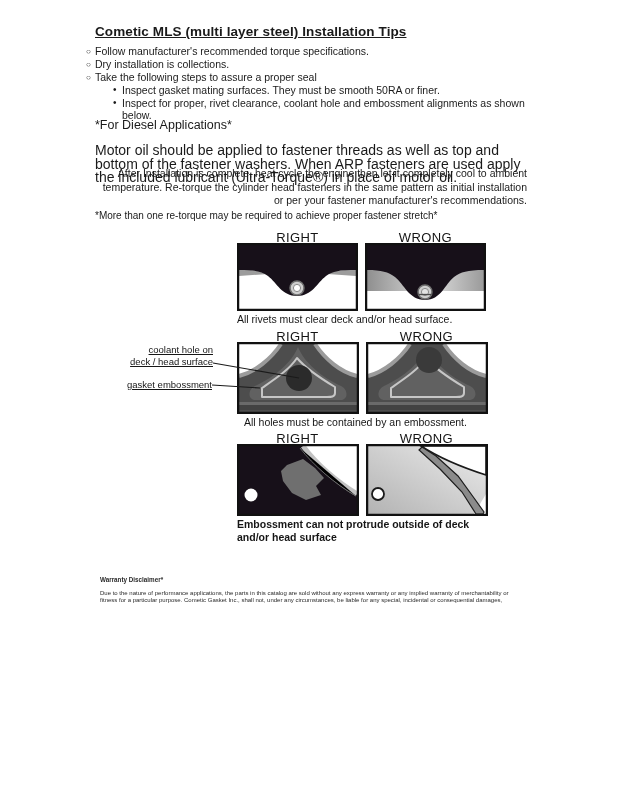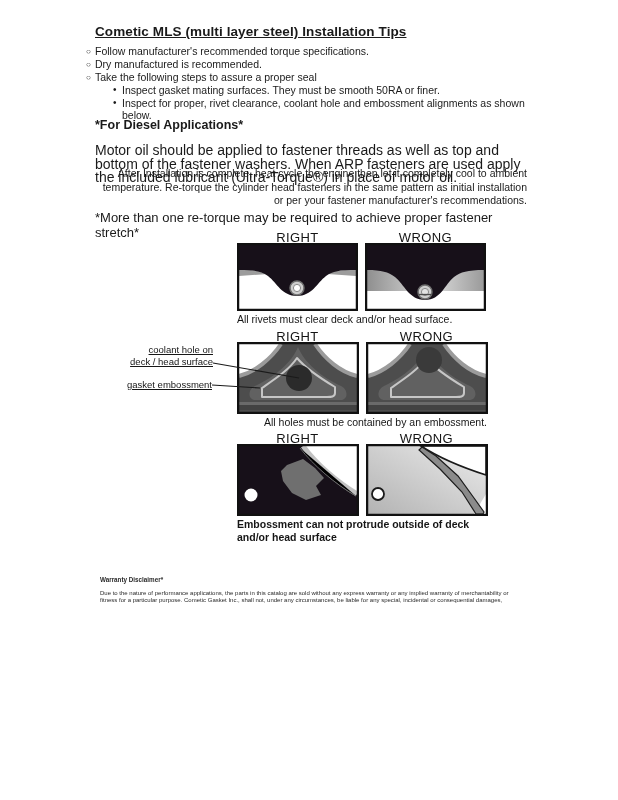--- a/index.html
+++ b/index.html
@@ -12,24 +12,24 @@
     position:absolute;left:95px;top:24px;font-size:13.5px;font-weight:bold;
     text-decoration:underline;letter-spacing:.1px;
   }
   .bullets{position:absolute;left:86px;top:45px;width:460px;font-size:10.5px;line-height:13px;}
   .bullet-row{display:flex;}
   .bullet-marker{width:9px;flex:0 0 9px;font-size:8px;line-height:13px;color:#1a1a1a;}
   .sub-bullets{position:absolute;left:113px;top:84px;width:440px;font-size:10.5px;line-height:12.5px;}
   .sub-row{display:flex;}
   .sub-marker{width:9px;flex:0 0 9px;font-size:10px;line-height:12.5px;}
   
-  .diesel-heading{position:absolute;left:95px;top:118px;font-size:12.5px;font-weight:bold;}
+  .diesel-heading{position:absolute;left:95px;top:118px;font-size:12.5px;font-weight:normal;}
   .diesel-p1{position:absolute;left:95px;top:144px;width:432px;font-size:14px;line-height:13.5px;}
   .diesel-p2{position:absolute;left:95px;top:167px;width:432px;font-size:10.5px;line-height:13.5px;text-align:right;}
-  .diesel-note{position:absolute;left:95px;top:210px;width:432px;font-size:13px;}
+  .diesel-note{position:absolute;left:95px;top:210px;width:432px;font-size:10px;}
   
   .fig-label{position:absolute;width:121px;text-align:center;font-size:13px;letter-spacing:.4px;color:#141414;}
   .panel{position:absolute;width:121px;height:68px;}
   .panel-tall{position:absolute;width:122px;height:72px;}
   .caption{position:absolute;font-size:10.5px;line-height:13px;color:#161616;}
   .annot{position:absolute;font-size:9.5px;line-height:11.5px;text-align:right;color:#161616;text-decoration:underline;}
   .leader-svg{position:absolute;left:205px;top:352px;width:100px;height:45px;}
   
   .disclaimer{position:absolute;left:100px;top:576px;width:420px;font-size:6px;line-height:7.2px;color:#2a2a2a;}
   .disclaimer p{margin:0;}
@@ -45,21 +45,21 @@
 
   <div class="doc-title">Cometic MLS (multi layer steel) Installation Tips</div>
 
   <div class="bullets">
     <div class="bullet-row">
       <span class="bullet-marker">○</span>
       <span>Follow manufacturer's recommended torque specifications.</span>
     </div>
     <div class="bullet-row">
       <span class="bullet-marker">○</span>
-      <span>Dry manufactured is recommended.</span>
+      <span>Dry installation is collections.</span>
     </div>
     <div class="bullet-row">
       <span class="bullet-marker">○</span>
       <span>Take the following steps to assure a proper seal</span>
     </div>
   </div>
 
   <div class="sub-bullets">
     <div class="sub-row">
       <span class="sub-marker">•</span>
@@ -152,21 +152,21 @@
       <circle cx="63" cy="18" r="13" fill="#3a3a3a"></circle>
       <rect x="1" y="1" width="120" height="70" fill="none" stroke="#111111" stroke-width="2.5"></rect>
     </svg>
   </div>
 
   <svg class="leader-svg">
     <line x1="8" y1="11" x2="94" y2="26" stroke="#1a1a1a" stroke-width="1.1"></line>
     <line x1="7" y1="33" x2="55" y2="36" stroke="#1a1a1a" stroke-width="1.1"></line>
   </svg>
 
-  <div class="caption" style="left:236px;top:416px;width:251px;text-align:right;">All holes must be contained by an embossment.</div>
+  <div class="caption" style="left:244px;top:416px;width:251px;text-align:left;">All holes must be contained by an embossment.</div>
 
   <div class="fig-label" style="left:237px;top:431px;">RIGHT</div>
   <div class="fig-label" style="left:366px;top:431px;">WRONG</div>
 
   <div class="panel-tall" style="left:237px;top:444px;">
     <svg width="122" height="72" viewBox="0 0 122 72">
       <rect x="1" y="1" width="120" height="70" fill="#171019"></rect>
       <path d="M66,2 H120 V49 C100,38 79,20 66,2 Z" fill="#ffffff"></path>
       <path d="M66,2 C79,20 100,38 120,50" stroke="#c2c2c2" stroke-width="5" fill="none"></path>
       <path d="M63,4 C76,21 98,40 119,52" stroke="#6a6a6a" stroke-width="1"></path>

